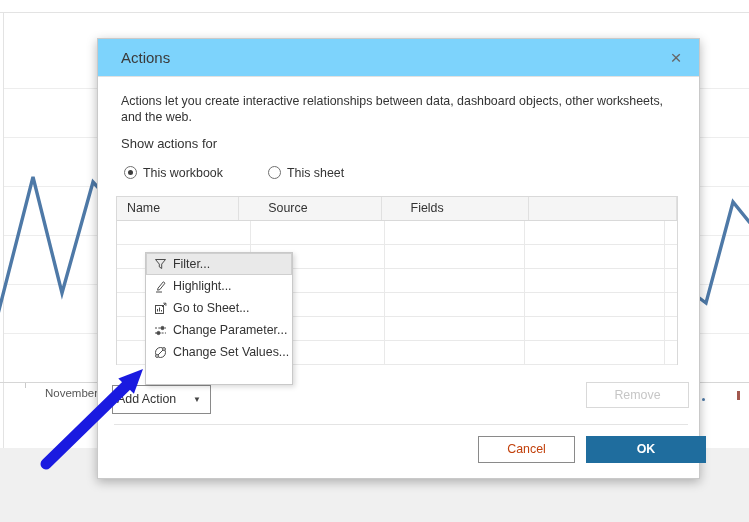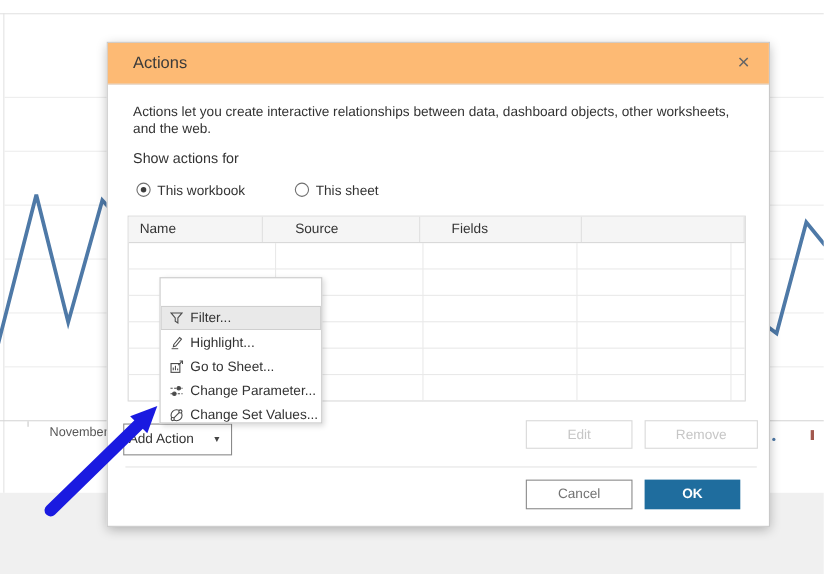--- a/index.html
+++ b/index.html
@@ -15,21 +15,21 @@
   .axis-tick { position:absolute; top:383px; width:1px; height:5px; background:#c9c9c9; }
   #bg-chart { position:absolute; left:0; top:0; z-index:1; }
   .month-label { position:absolute; left:45px; top:387px; font-size:11.5px; color:#575757; z-index:1; }
   .partial-label-mark { position:absolute; left:737px; top:391px; width:3px; height:9px; background:#a2584e; z-index:1; }
   .chart-dot { position:absolute; left:702px; top:398px; width:3px; height:3px; background:#4e79a7; border-radius:50%; z-index:1; }
   .footer-band { position:absolute; left:0; top:448px; width:749px; height:74px; background:#f0f0f0; }
 
   
   .dialog { position:absolute; left:97px; top:38px; width:603px; height:441px; background:#fff;
             border:1px solid #c9c9c9; box-shadow:0 3px 10px rgba(0,0,0,.28); z-index:10; }
-  .titlebar { position:absolute; left:0; top:0; width:100%; height:38px; background:#fdba74; border-bottom:1px solid #e1e1e1;padding-left:23px; }
+  .titlebar { position:absolute; left:0; top:0; width:100%; height:38px; background:#7dd3fc; border-bottom:1px solid #e1e1e1;padding-left:23px; }
   .dlg-title { position:absolute; left:23px; top:0; line-height:38px; font-size:15px; color:#3a3a3a; }
   .close-btn { position:absolute; right:12px; top:8px; width:22px; height:22px; text-align:center;
                font-size:19px; line-height:21px; color:#666; cursor:pointer; }
   .desc { position:absolute; left:23px; top:54px; width:570px; font-size:12.4px; line-height:16px; color:#333; }
   .desc span { display:block; }
   .section-label { position:absolute; left:23px; top:97px; font-size:13px; }
   .radio-row { position:absolute; left:0; top:127px; width:100%; height:16px; }
   .radio-circle { position:absolute; width:13px; height:13px; border:1px solid #707070; border-radius:50%; background:#fff; }
   .radio-circle.selected::after { content:""; position:absolute; left:3px; top:3px; width:5px; height:5px; border-radius:50%; background:#3d3d3d; }
   .radio-label { position:absolute; top:0; font-size:12.4px; }
@@ -47,28 +47,28 @@
                     border:1px solid #8a8a8a; font-size:12.4px; color:#333; text-align:left; cursor:pointer; }
   .add-action-btn .lbl { position:absolute; left:4px; top:0; line-height:27px;text-align:center; }
   .add-action-btn .caret { position:absolute; right:9px; top:0; line-height:27px; font-size:8px; color:#444; }
 
   .btn { position:absolute; height:26px; background:#fff; border:1px solid #d9d9d9; font-size:12.4px;
          text-align:center; cursor:pointer; font-family:"Liberation Sans", sans-serif; }
   .btn.disabled { color:#c6c6c6; }
   .btn-edit   { left:380px; top:343px; width:97px; line-height:24px; }
   .btn-remove { left:488px; top:343px; width:103px; line-height:24px; }
   .divider { position:absolute; left:16px; top:385px; width:574px; height:1px; background:#e4e4e4; }
-  .btn-cancel { left:380px; top:397px; width:97px; height:27px; line-height:25px; border:1px solid #8a8a8a; color:#737373; }
-  .btn-ok { left:488px; top:397px; width:87px; height:27px; line-height:25px; border:none; color:#fff; font-weight:bold; }
+  .btn-cancel { left:380px; top:397px; width:97px; height:27px; line-height:25px; border:1px solid #8a8a8a; color:#c2410c; }
+  .btn-ok { left:488px; top:397px; width:120px; height:27px; line-height:25px; border:none; color:#fff; font-weight:bold; }
 
   
   .menu { position:absolute; left:145px; top:252px; width:148px; height:133px; background:#fff;
           border:1px solid #c9c9c9; box-shadow:2px 2px 5px rgba(0,0,0,.15); z-index:20; }
   .menu-item { position:relative; height:22px; display:flex; align-items:center; padding-left:7px; cursor:pointer; }
-  .menu-item.highlighted { background:#e9e9e9; box-shadow:inset 0 0 0 1px #cfcfcf;margin-top:25px; }
+  .menu-item.highlighted { background:#e9e9e9; box-shadow:inset 0 0 0 1px #cfcfcf; }
   .menu-item .micon { width:14px; height:14px; margin-right:6px; flex:none; display:flex; align-items:center; justify-content:center; }
   .menu-item .mlabel { font-size:12.4px; color:#333; white-space:nowrap; }
   .micon svg { stroke:#4b4b4b; fill:none; stroke-width:1; }
 
   
   #arrow-overlay { position:absolute; left:0; top:0; z-index:30; pointer-events:none; }
 </style>
 </head>
 <body>
 
@@ -134,21 +134,20 @@
           <div class="tcol" style="left: 407px;"></div>
           <div class="tcol" style="left: 547px;"></div>
         </div>
     </div>
 
     <button class="add-action-btn">
       <span class="lbl">Add Action</span>
       <span class="caret">▼</span>
     </button>
 
-    <button class="btn disabled btn-edit">Edit</button>
     <button class="btn disabled btn-remove">Remove</button>
 
     <div class="divider"></div>
 
     <button class="btn btn-cancel">Cancel</button>
     <button class="btn btn-ok" style="background: rgb(31, 109, 158);">OK</button>
   </div>
 
   <div class="menu">
     <div class="menu-item highlighted">

